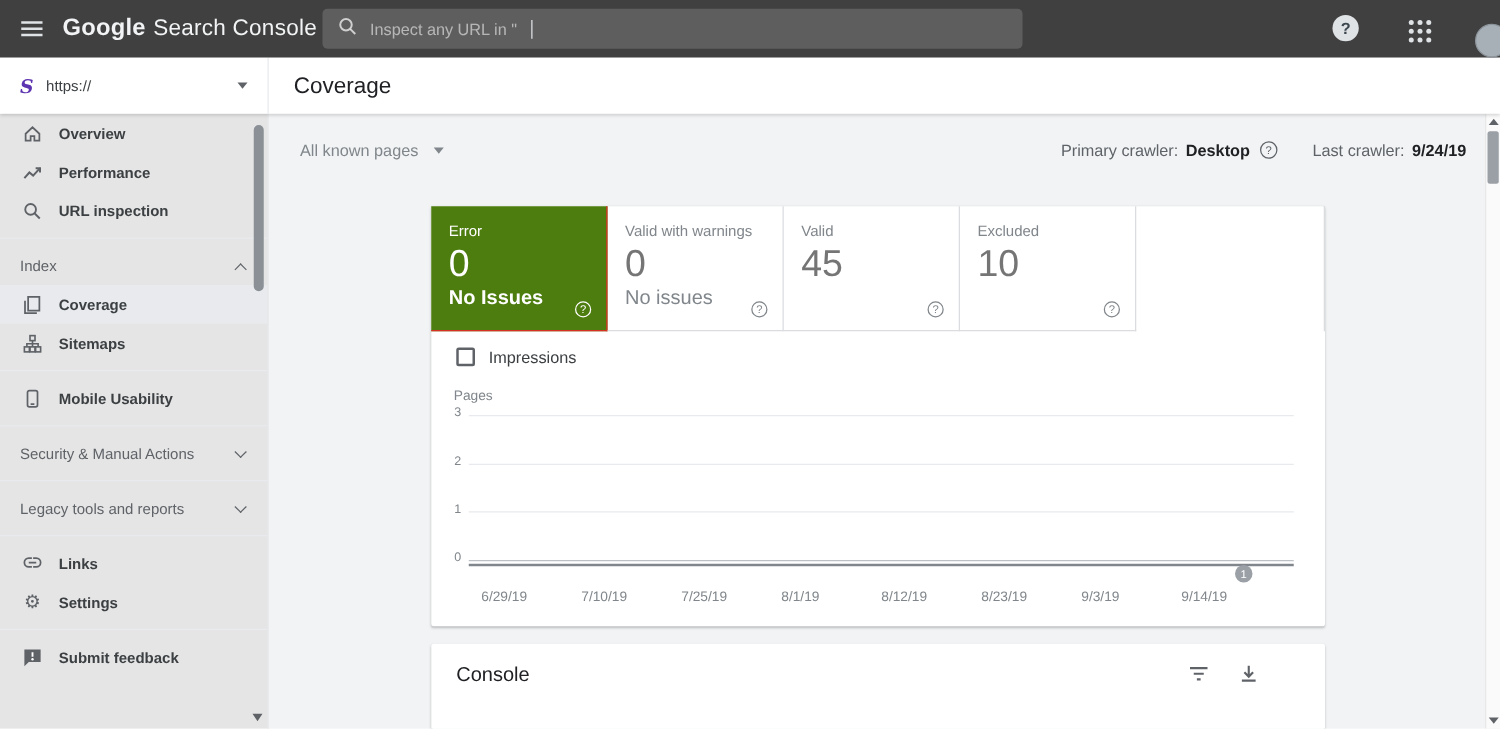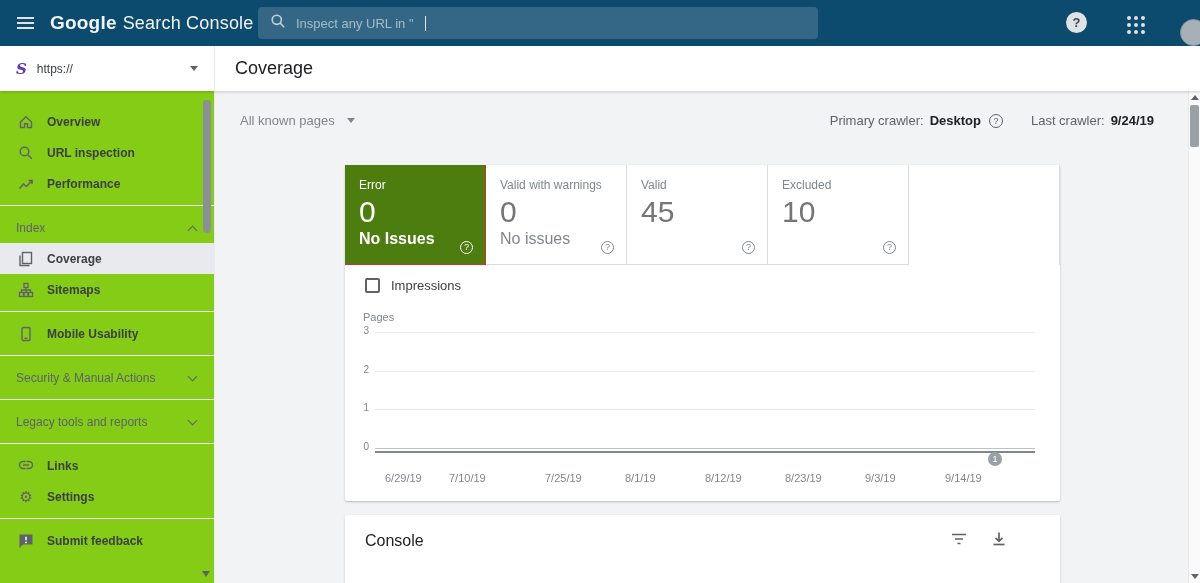--- a/index.html
+++ b/index.html
@@ -1,20 +1,20 @@
 <!DOCTYPE html>
 <html><head>
 <meta charset="utf-8">
 <style>
   *{box-sizing:border-box;margin:0;padding:0}
   html,body{width:1200px;height:583px;overflow:hidden}
   body{position:relative;font-family:"Liberation Sans",sans-serif;background:#fff;color:#3c4043}
 
   
-  .topbar{position:absolute;left:0;top:0;width:1200px;height:46px;background:#0c4a6e;display:flex;align-items:center;z-index:30}
+  .topbar{position:absolute;left:0;top:0;width:1200px;height:46px;background:#404040;display:flex;align-items:center;z-index:30}
   .hamburger{width:50px;height:46px;display:flex;flex-direction:column;align-items:center;justify-content:center;gap:3px;cursor:pointer}
   .hamburger i{display:block;width:17px;height:2px;background:#dfe3e6}
   .logo{display:flex;align-items:baseline;gap:6px;color:#f1f3f4;white-space:nowrap}
   .logo .g1{font-size:19px;font-weight:700;letter-spacing:.2px}
   .logo .g2{font-size:18px;font-weight:400;letter-spacing:.2px}
   .searchbox{position:absolute;left:258px;top:7px;width:560px;height:32px;background:rgba(255,255,255,.16);border-radius:4px;display:flex;align-items:center;padding:0 12px;gap:10px}
   .search-text{color:rgba(255,255,255,.55);font-size:13px}
   .text-cursor{width:1px;height:15px;background:#dfe3e6;margin-left:1px}
   .help-btn{position:absolute;left:1066px;top:12px;width:21px;height:21px;border-radius:50%;background:#dfe3e6;color:#3c4750;font-size:13px;font-weight:700;display:flex;align-items:center;justify-content:center;cursor:pointer}
   .apps{position:absolute;left:1127px;top:16px;display:grid;grid-template-columns:repeat(3,4px);grid-gap:3px;cursor:pointer}
@@ -24,41 +24,41 @@
   
   .band{position:absolute;left:0;top:46px;width:1200px;height:45px;background:#fff;box-shadow:0 1px 3px rgba(0,0,0,.18);z-index:20;display:flex}
   .prop{width:215px;height:45px;border-right:1px solid #e8eaed;display:flex;align-items:center;padding:0 16px;cursor:pointer}
   .prop-badge{font-family:"DejaVu Serif",serif;font-style:italic;font-weight:700;font-size:15px;color:#5e35b1;margin-right:10px}
   .prop-url{font-size:12px;color:#3c4043}
   .caret{width:0;height:0;border-left:4px solid transparent;border-right:4px solid transparent;border-top:5px solid #5f6368}
   .prop .caret{margin-left:auto}
   .page-title{font-size:18px;color:#202124;align-self:center;margin-left:20px}
 
   
-  .sidebar{position:absolute;left:0;top:91px;width:215px;height:492px;background:#84cc16;border-right:1px solid #e8eaed;padding-top:15px;z-index:10;overflow:hidden}
+  .sidebar{position:absolute;left:0;top:91px;width:215px;height:492px;background:#e5e5e5;border-right:1px solid #e8eaed;padding-top:0;z-index:10;overflow:hidden}
   .nav-item{height:31px;display:flex;align-items:center;padding:0 16px 0 18px;gap:13px;cursor:pointer}
   .nav-item.selected{background:#e8eaed}
   .nlabel{font-size:12px;font-weight:700;color:#3c4043}
   .nicon{width:16px;height:16px;display:flex;align-items:center;justify-content:center;flex:none}
   .nav-section{height:31px;display:flex;align-items:center;padding:0 18px 0 16px;cursor:pointer}
   .slabel{font-size:12px;color:#5f6368}
   .divider{height:1px;background:#e8eaed;margin:6px 0}
   .chev{display:inline-block;width:7px;height:7px;border-right:1.6px solid #5f6368;border-bottom:1.6px solid #5f6368;margin-left:auto}
   .chev.up{transform:rotate(-135deg);margin-top:5px}
   .chev.down{transform:rotate(45deg);margin-top:-3px}
   .glyph{font-size:15px;color:#5f6368;line-height:16px}
   .side-thumb{position:absolute;right:3px;top:9px;width:8px;height:133px;background:#8a9096;border-radius:4px}
   .side-arrow{position:absolute;right:4px;bottom:6px;width:0;height:0;border-left:4px solid transparent;border-right:4px solid transparent;border-top:6px solid #5f6368}
 
   
   .main{position:absolute;left:215px;top:91px;width:985px;height:492px;background:#f1f3f4;overflow:hidden}
   .scope{position:absolute;left:25px;top:22px;display:flex;align-items:center;gap:12px;cursor:pointer}
   .scope-label{font-size:13px;color:#80868b}
   .scope .caret{border-top-color:#80868b}
-  .toolbar-right{position:absolute;right:46px;top:22px;display:flex;align-items:flex-end;gap:6px;font-size:13px}
+  .toolbar-right{position:absolute;right:27px;top:22px;display:flex;align-items:flex-start;gap:6px;font-size:13px}
   .muted{color:#5f6368}
   .strong{color:#202124;font-weight:700}
   .qcircle{width:14px;height:14px;border:1px solid #5f6368;border-radius:50%;font-size:9px;line-height:12px;text-align:center;color:#5f6368;margin:0 2px;cursor:pointer}
   .gap{width:14px}
 
   
   .card{position:absolute;left:130px;top:74px;width:715px;height:336px;background:#fff;border-radius:2px;box-shadow:0 1px 2px rgba(60,64,67,.3)}
   .tiles{display:flex}
   .tile{width:141px;height:100px;padding:13px 14px;position:relative;border-right:1px solid #dadce0;border-bottom:1px solid #dadce0;cursor:pointer}
   .tile-label{font-size:12px;color:#80868b}
@@ -76,21 +76,21 @@
   .impressions-label{font-size:13px;color:#3c4043}
 
   .chart{position:absolute;left:0;top:140px;right:0;height:196px}
   .ylabel{position:absolute;left:18px;top:6px;font-size:11px;color:#80868b}
   .gl{position:absolute;left:30px;right:25px;height:1px;background:#e8eaed}
   .gl.g3{top:27px}.gl.g2{top:66px}.gl.g1{top:104px}.gl.g0{top:143px;background:#bdc1c6}
   .dataline{position:absolute;left:30px;right:25px;top:146px;height:2px;background:#80868b}
   .ytick{position:absolute;left:6px;width:18px;text-align:right;font-size:10px;color:#80868b}
   .yt3{top:20px}.yt2{top:59px}.yt1{top:97px}.yt0{top:136px}
   .xlabel{position:absolute;top:167px;font-size:11px;color:#80868b;white-space:nowrap}
-  .x0{left:40px}.x1{left:104px}.x2{left:200px}.x3{left:280px}.x4{left:360px}.x5{left:440px}.x6{left:520px}.x7{left:600px}
+  .x0{left:40px}.x1{left:120px}.x2{left:200px}.x3{left:280px}.x4{left:360px}.x5{left:440px}.x6{left:520px}.x7{left:600px}
   .marker{position:absolute;left:643px;top:147px;width:14px;height:14px;border-radius:50%;background:#9aa0a6;color:#fff;font-size:9px;display:flex;align-items:center;justify-content:center}
 
   
   .details-card{position:absolute;left:130px;top:424px;width:715px;height:200px;background:#fff;border-radius:2px;box-shadow:0 1px 2px rgba(60,64,67,.3)}
   .details-title{position:absolute;left:20px;top:17px;font-size:16px;color:#202124}
   .details-icons{position:absolute;right:52px;top:15px;display:flex;gap:22px}
   .dicon{cursor:pointer;display:flex;align-items:center;justify-content:center}
 
   
   .scrollbar{position:absolute;right:0;top:0;bottom:0;width:12px;background:#fafafa;border-left:1px solid #e8e8e8;z-index:5}
@@ -152,35 +152,35 @@
       <svg width="16" height="16" viewBox="0 0 16 16">
           <path d="M2.5 8 8 2.8 13.5 8 V13.5 H9.5 V9.8 H6.5 V13.5 H2.5 Z" fill="none" stroke="#5f6368" stroke-width="1.4"></path>
         </svg>
     </span>
     <span class="nlabel">Overview</span>
   </div>
 
   <div class="nav-item">
     <span class="nicon">
       <svg width="16" height="16" viewBox="0 0 16 16">
+          <polyline points="1.5,12.5 5.5,8 8.5,10.5 14,4.5" fill="none" stroke="#5f6368" stroke-width="1.6"></polyline>
+          <path d="M10.5 4.5 H14 V8" fill="none" stroke="#5f6368" stroke-width="1.6"></path>
+        </svg>
+    </span>
+    <span class="nlabel">Performance</span>
+  </div>
+
+  <div class="nav-item">
+    <span class="nicon">
+      <svg width="16" height="16" viewBox="0 0 16 16">
           <circle cx="6.5" cy="6.5" r="4.3" fill="none" stroke="#5f6368" stroke-width="1.5"></circle>
           <line x1="9.8" y1="9.8" x2="13.8" y2="13.8" stroke="#5f6368" stroke-width="1.5"></line>
         </svg>
     </span>
     <span class="nlabel">URL inspection</span>
-  </div>
-
-  <div class="nav-item">
-    <span class="nicon">
-      <svg width="16" height="16" viewBox="0 0 16 16">
-          <polyline points="1.5,12.5 5.5,8 8.5,10.5 14,4.5" fill="none" stroke="#5f6368" stroke-width="1.6"></polyline>
-          <path d="M10.5 4.5 H14 V8" fill="none" stroke="#5f6368" stroke-width="1.6"></path>
-        </svg>
-    </span>
-    <span class="nlabel">Performance</span>
   </div>
 
   <div class="divider"></div>
 
   <div class="nav-section">
     <span class="slabel">Index</span>
     <span class="chev up"></span>
   </div>
 
   <div class="nav-item selected">

